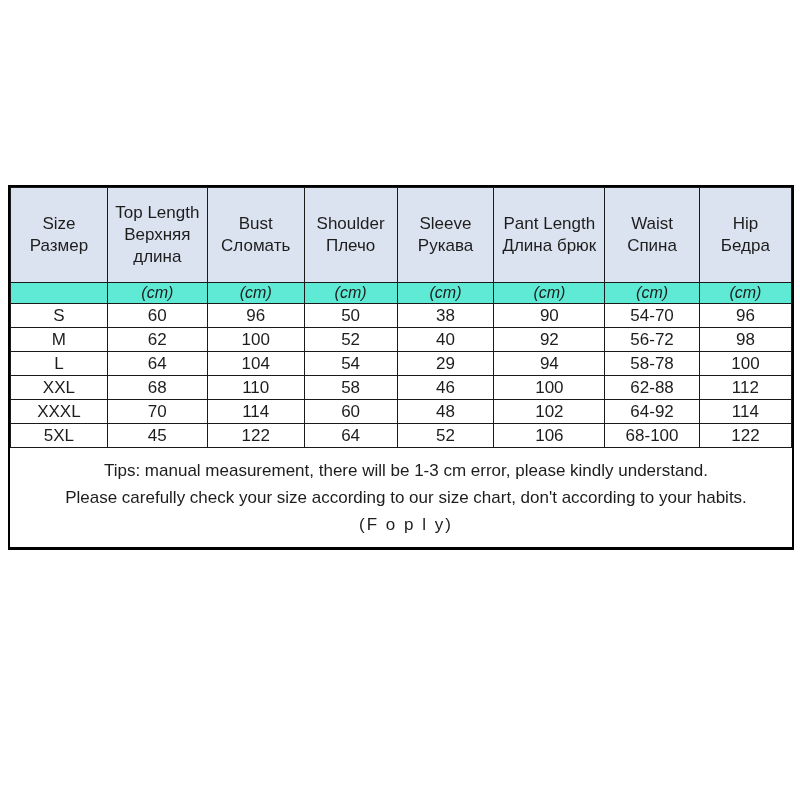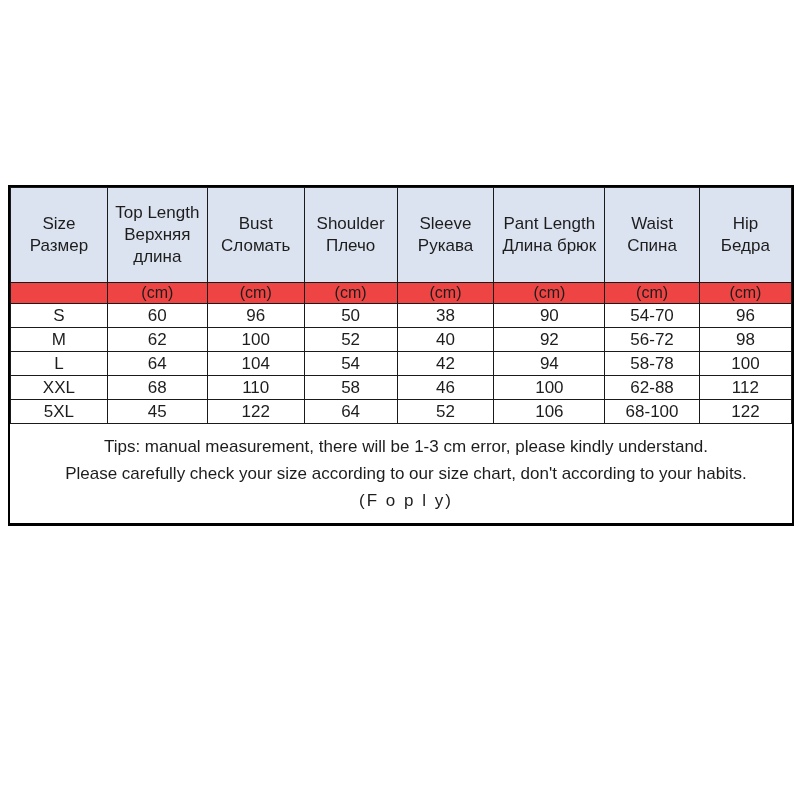--- a/index.html
+++ b/index.html
@@ -43,23 +43,24 @@
   tr.head-row th {
     background: #dce3f0;
     height: 94px;
     font-size: 17px;
     line-height: 1.28;
   }
   tr.head-row .h-en, tr.head-row .h-ru {
     display: block;
   }
   tr.cm-row th {
-    background: #ef4444;
+    background: #5eead4;
     height: 20px;
     font-size: 16px;
+    font-style: italic;
   }
   tbody td {
     height: 23px;
     font-size: 17px;
     background: #ffffff;
   }
   .footer {
     text-align: center;
     font-size: 17px;
     line-height: 27px;
@@ -152,34 +153,44 @@
           <td>40</td>
           <td>92</td>
           <td>56-72</td>
           <td>98</td>
         </tr>
         <tr>
           <td>L</td>
           <td>64</td>
           <td>104</td>
           <td>54</td>
-          <td>42</td>
+          <td>29</td>
           <td>94</td>
           <td>58-78</td>
           <td>100</td>
         </tr>
         <tr>
           <td>XXL</td>
           <td>68</td>
           <td>110</td>
           <td>58</td>
           <td>46</td>
           <td>100</td>
           <td>62-88</td>
           <td>112</td>
+        </tr>
+        <tr>
+          <td>XXXL</td>
+          <td>70</td>
+          <td>114</td>
+          <td>60</td>
+          <td>48</td>
+          <td>102</td>
+          <td>64-92</td>
+          <td>114</td>
         </tr>
         <tr>
           <td>5XL</td>
           <td>45</td>
           <td>122</td>
           <td>64</td>
           <td>52</td>
           <td>106</td>
           <td>68-100</td>
           <td>122</td>

